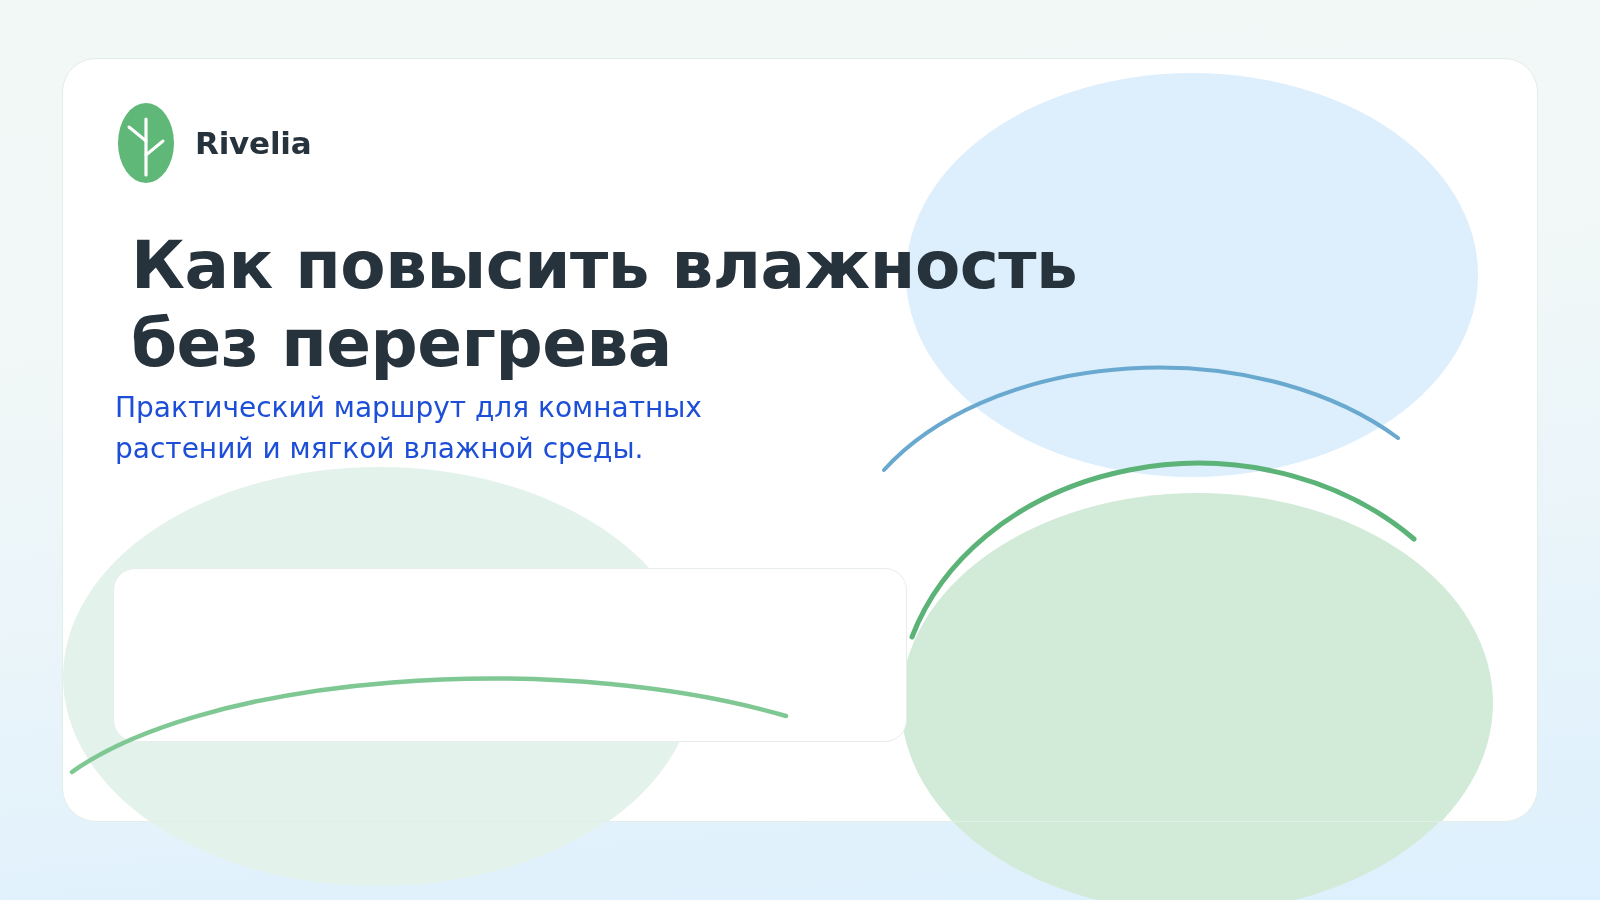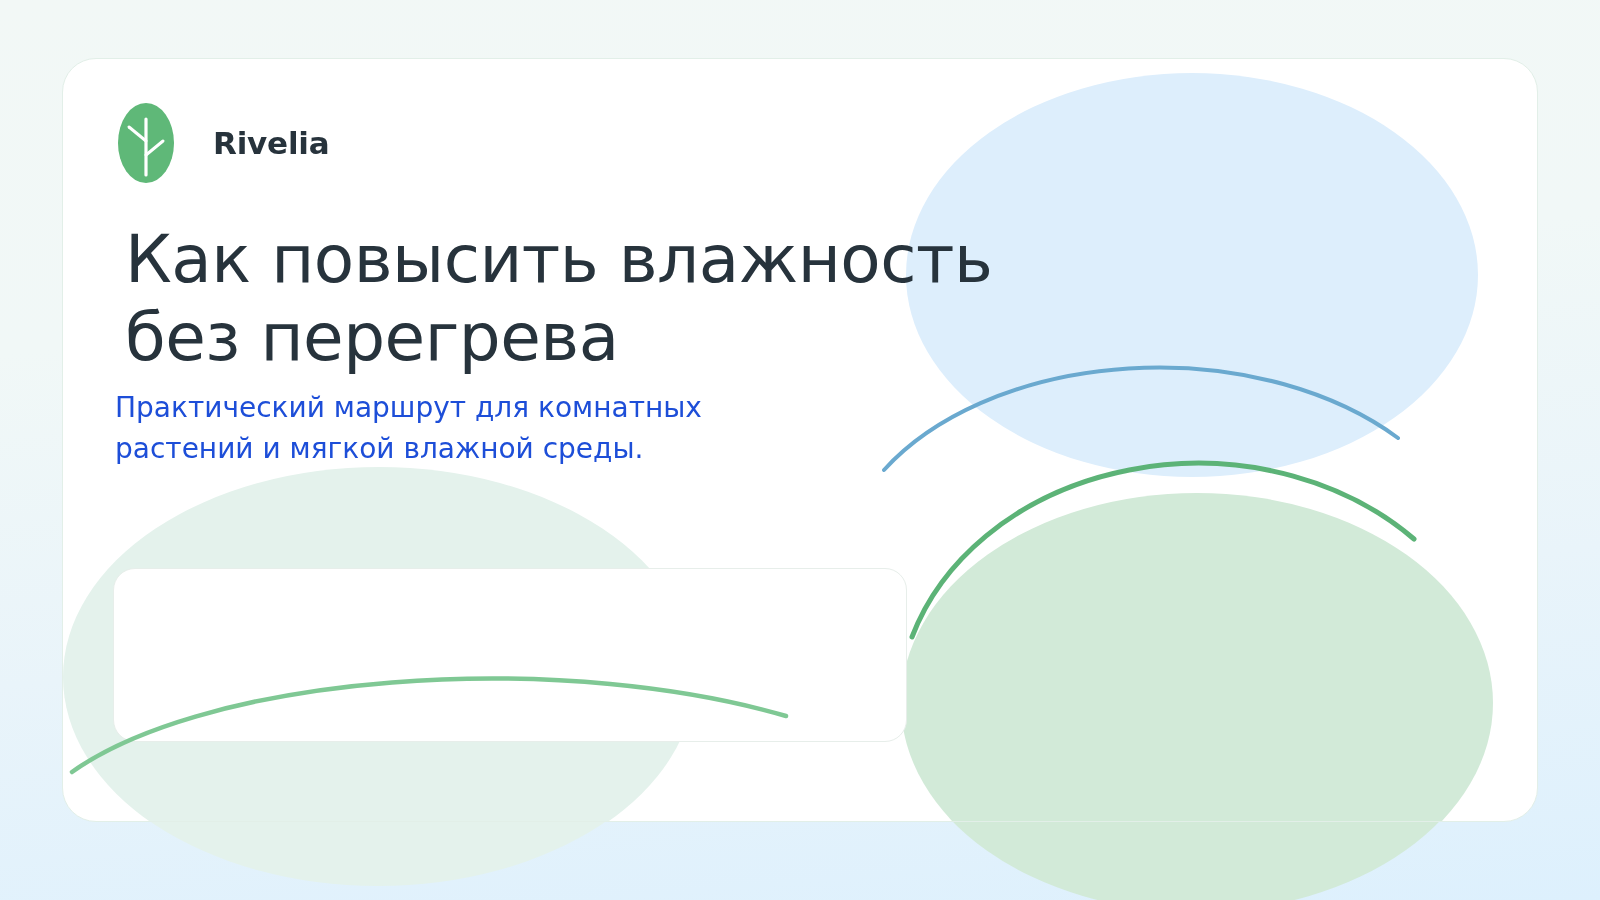--- a/index.html
+++ b/index.html
@@ -73,21 +73,21 @@
   .card-blob.gright { left: 838px; top: 434px; width: 592px; height: 420px; background: #d2ead8; }
   .card-blob.gleft  { left: 0px;   top: 408px; width: 632px; height: 420px; background: #e4f2ec; }
 
   
   .brand {
     position: absolute;
     left: 52px;
     top: 42px;
     display: flex;
     align-items: center;
-    gap: 36px;
+    gap: 18px;
   }
   .brand-mark {
     width: 62px;
     height: 84px;
     flex: 0 0 auto;
   }
   .brand-name {
     font-size: 31px;
     font-weight: bold;
     color: #27333c;
@@ -96,24 +96,24 @@
   }
 
   
   .headline {
     position: absolute;
     left: 52px;
     top: 152px;
     width: 1120px;
     font-size: 66px;
     line-height: 1.18;
-    font-weight: normal;
+    font-weight: bold;
     color: #27333c;
     letter-spacing: -0.5px;
-    margin: 10px;
+    margin: 16px;
     white-space: pre-line;
   }
 
   
   .subtitle {
     position: absolute;
     left: 52px;
     top: 328px;
     width: 700px;
     font-size: 28px;

